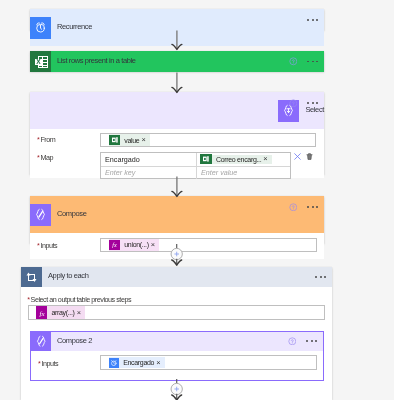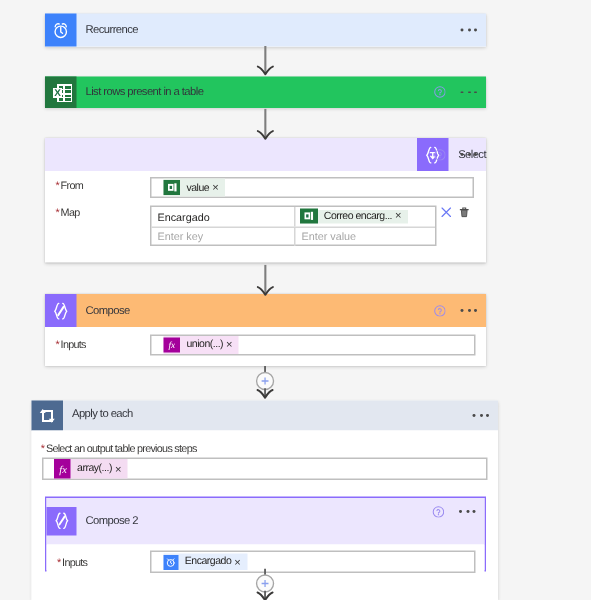--- a/index.html
+++ b/index.html
@@ -3,21 +3,21 @@
 <meta charset="utf-8">
 <title>Flow</title>
 <style>
 html,body{margin:0;padding:0;}
 body{width:394px;height:400px;background:#f5f5f5;font-family:"Liberation Sans",sans-serif;overflow:hidden;position:relative;-webkit-font-smoothing:antialiased;}
 .canvas{position:absolute;left:0;top:0;width:394px;height:400px;}
 
 
 .card{position:absolute;box-sizing:border-box;}
 .shadow{box-shadow:0 0.8px 2.2px rgba(0,0,0,.16), 0 0 1px rgba(0,0,0,.12);}
-.chead{position:relative;display:flex;align-items:center;height:22px;box-sizing:border-box;}
+.chead{position:relative;display:flex;align-items:center;height:37px;box-sizing:border-box;}
 .ibox{width:21px;height:22px;flex:0 0 21px;display:flex;align-items:center;justify-content:center;}
 .ibox svg{display:block;}
 .ctitle{font-size:7.5px;color:#33353c;padding-left:6px;letter-spacing:-0.38px;white-space:nowrap;position:relative;top:-0.8px;}
 .hright{position:absolute;right:6px;top:0;height:22px;display:flex;align-items:center;gap:10px;}
 .helpic{width:8.6px;height:8.6px;display:block;}
 .dots{display:flex;gap:2.6px;align-items:center;}
 .dots i{width:1.9px;height:1.9px;border-radius:50%;background:#4a4a4a;display:block;}
 .cbody{background:#fff;}
 .lbl{font-size:7.2px;color:#3b3a39;white-space:nowrap;letter-spacing:-0.47px;}
 .req{color:#a4262c;font-size:7.2px;padding-right:0.6px;}
@@ -172,21 +172,21 @@
                     <rect x="1" y="1.6" width="3.7" height="4.6" fill="#fff"></rect>
                     <rect x="2.1" y="2.9" width="1.6" height="2.1" fill="#1e7145"></rect>
                     <rect x="5.2" y="1.2" width="1.5" height="5.4" fill="#fff"></rect>
                   </svg>
               </div>
               <span class="ctx">Correo encarg...</span>
               <span class="cx">×</span>
             </div>
           </div>
         </div>
-        <div style="display:flex;height:12.7px;">
+        <div style="display:flex;height:12.7px;font-style:italic;">
           <div style="width:96px;border-right:1px solid #d6d6d6;display:flex;align-items:center;box-sizing:border-box;">
             <span class="ph">Enter key</span>
           </div>
           <div style="flex:1;display:flex;align-items:center;">
             <span class="ph">Enter value</span>
           </div>
         </div>
       </div>
       <svg style="position:absolute;left:262.5px;top:23px;" width="9" height="9" viewBox="0 0 16 16">
         <path d="M3 3 L13 13 M13 3 L3 13" stroke="#6a78f5" stroke-width="1.4" stroke-linecap="round"></path>
@@ -265,21 +265,21 @@
             <svg width="10" height="10" viewBox="0 0 16 16">
                 <text x="8" y="12" font-family="Liberation Serif, serif" font-size="11" font-style="italic" fill="#fff" text-anchor="middle">fx</text>
               </svg>
           </div>
           <span class="ctx">array(...)</span>
           <span class="cx">×</span>
         </div>
       </div>
 
       <div class="card" id="c-compose2" style="left:9px;top:43.6px;width:294px;height:50px;background:#fff;border:1px solid #8a6bfc;box-sizing:border-box;">
-        <div class="chead" style="background:#ece6fe;width:292px;height:31px;">
+        <div class="chead" style="background:#ece6fe;width:292px;height:19px;">
           <div class="ibox" style="background:#8a6bfc;height:19px;width:20px;flex:0 0 20px;">
             <svg width="14.5" height="14.5" viewBox="0 0 24 24" fill="none" stroke="#fff" stroke-width="1.45" stroke-linecap="round">
               <path d="M9.9 3.6 C7.4 3.9 8.0 9.6 5.7 11.9 C8.0 14.2 7.4 19.9 9.9 20.2"></path>
               <path d="M14.1 3.6 C16.6 3.9 16.0 9.6 18.3 11.9 C16.0 14.2 16.6 19.9 14.1 20.2"></path>
               <path d="M15.0 7.3 L9.3 16.1" stroke-width="2.1"></path>
             </svg>
           </div>
           <div class="ctitle">Compose 2</div>
           <div class="hright" style="height:19px;">
             <svg class="helpic" viewBox="0 0 64 64">

